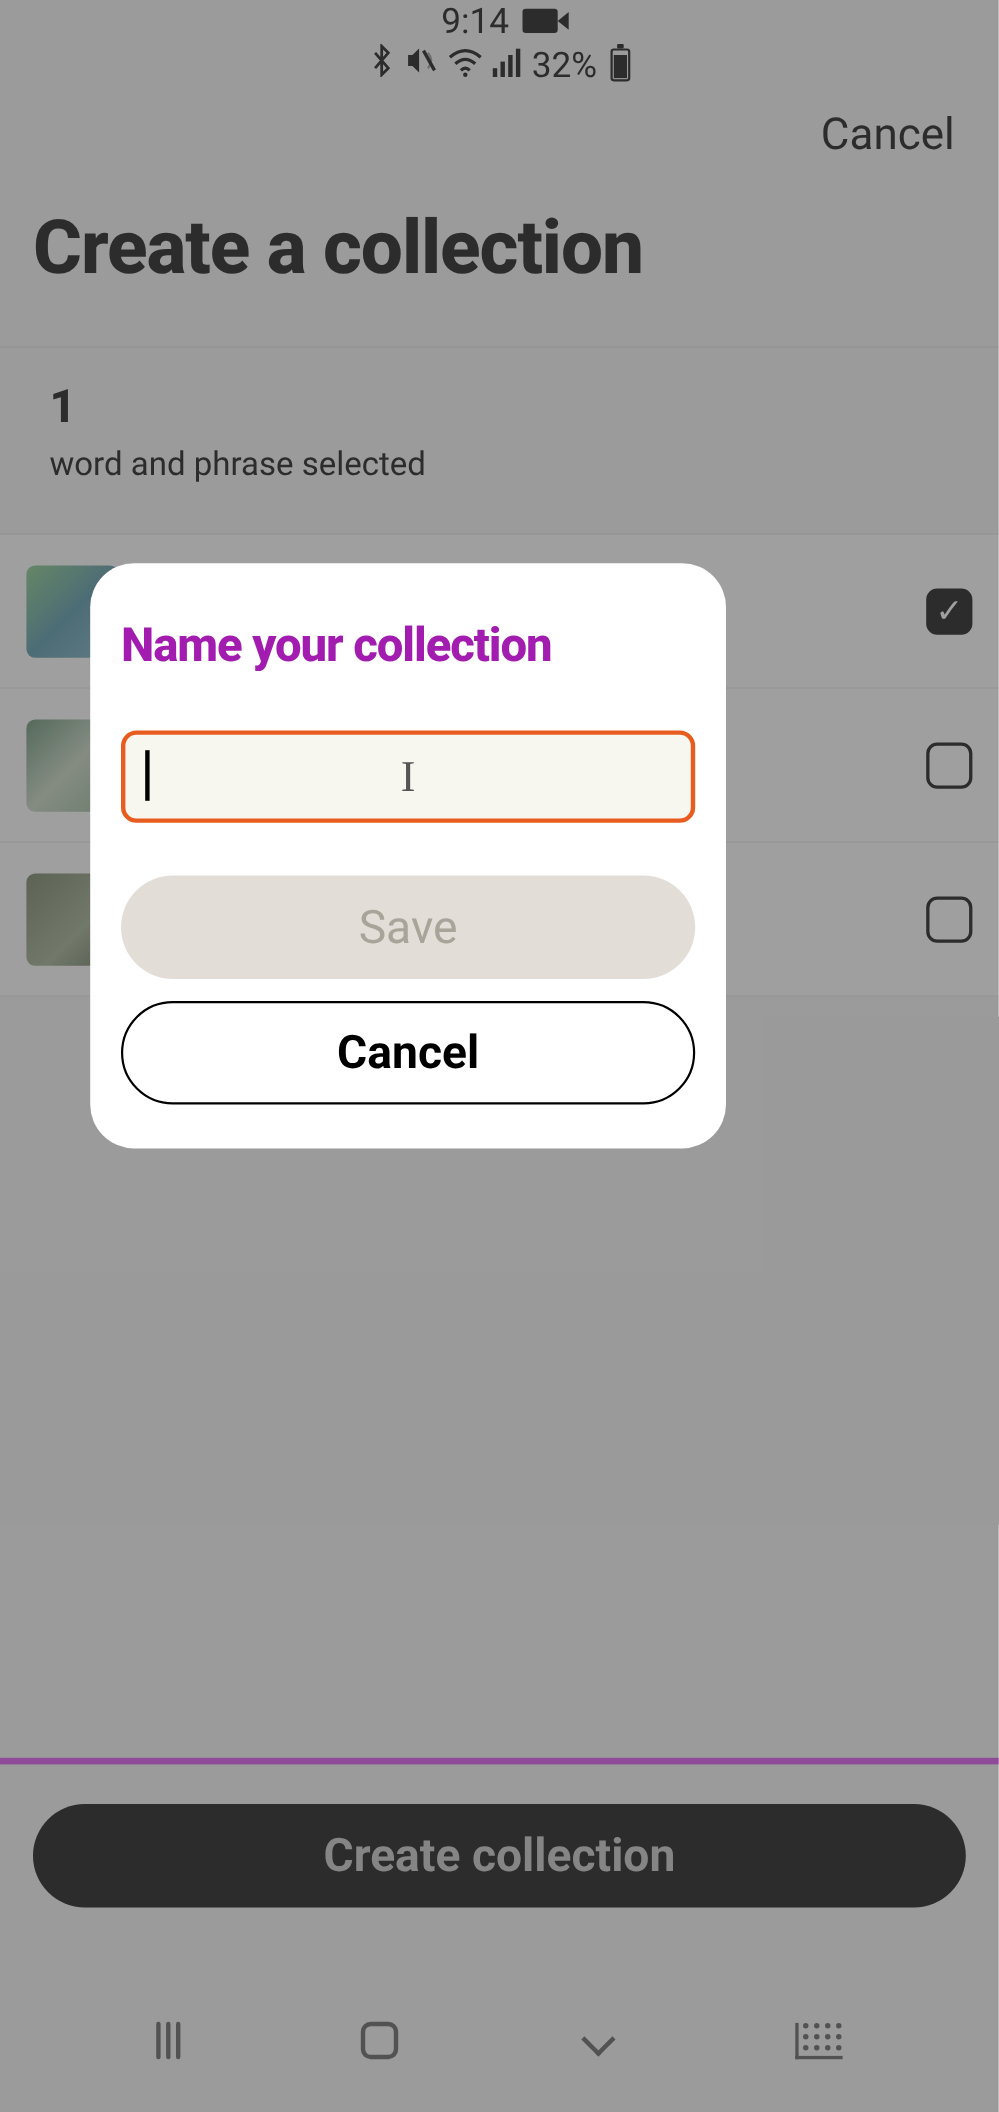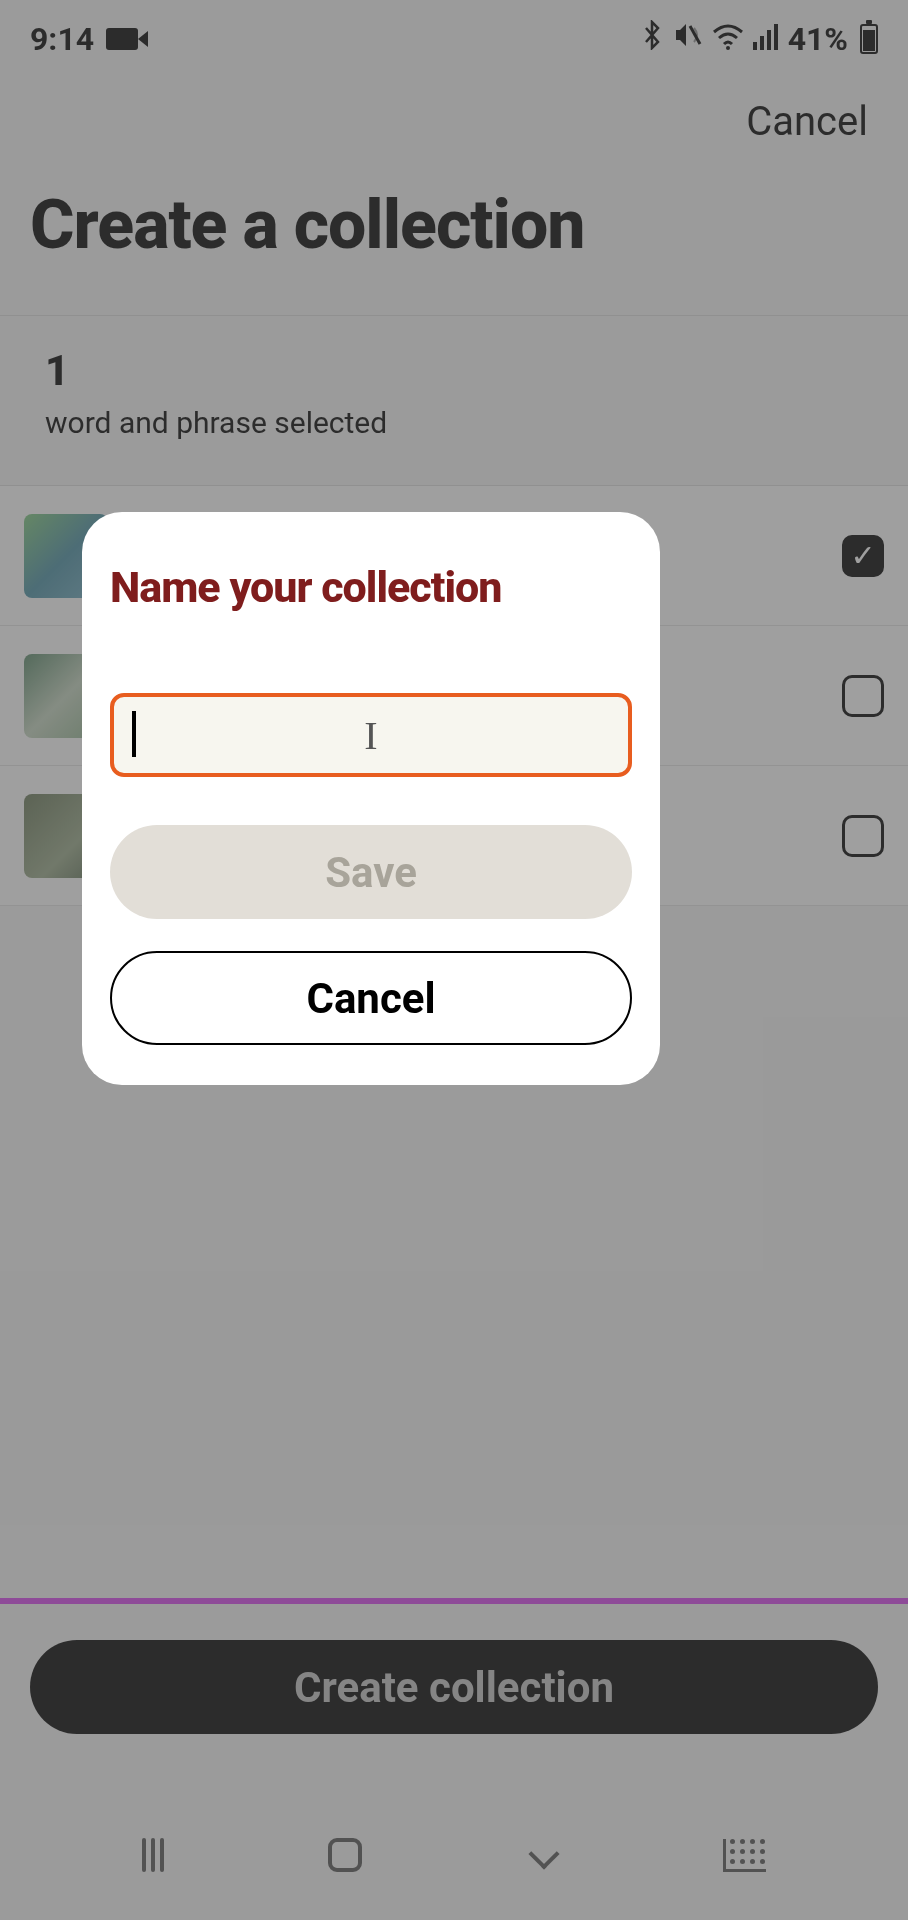--- a/index.html
+++ b/index.html
@@ -18,22 +18,23 @@
     }
     
     
     .status-bar {
       height: 78px;
       display: flex;
       justify-content: space-between;
       align-items: center;
       padding: 0 30px;
       font-size: 32px;
-      font-weight: 700;
-      color: #000;
+      font-weight: 400;
+      color: #000;
+      flex-direction: column;
     }
     
     .status-left {
       display: flex;
       align-items: center;
       gap: 12px;
     }
     
     .status-right {
       display: flex;
@@ -286,22 +287,22 @@
       width: 578px;
       background: #fff;
       border-radius: 40px;
       z-index: 20;
       padding: 50px 28px 40px;
     }
     
     .modal-title {
       font-size: 43px;
       font-weight: 800;
-      color: #7f1d1d;
-      margin-bottom: 81px;
+      color: #a21caf;
+      margin-bottom: 52px;
       letter-spacing: -1px;
     }
     
     .modal-input {
       width: 100%;
       height: 84px;
       border: 4px solid #e85d1f;
       border-radius: 14px;
       background: #f7f6ef;
       font-size: 40px;
@@ -343,22 +344,22 @@
     }
     
     .modal-save {
       width: 100%;
       height: 94px;
       background: #e2ded7;
       color: #a8a49a;
       border: none;
       border-radius: 50px;
       font-size: 42px;
-      font-weight: 700;
-      margin-bottom: 32px;
+      font-weight: 400;
+      margin-bottom: 20px;
     }
     
     .modal-cancel {
       width: 100%;
       height: 94px;
       background: #fff;
       color: #000;
       border: 2px solid #000;
       border-radius: 50px;
       font-size: 42px;
@@ -395,21 +396,21 @@
         </svg>
     </span>
     <span>
       <svg width="28" height="26" viewBox="0 0 28 26">
           <rect x="1" y="18" width="4" height="8" fill="#000"></rect>
           <rect x="8" y="12" width="4" height="14" fill="#000"></rect>
           <rect x="15" y="6" width="4" height="20" fill="#000"></rect>
           <rect x="22" y="0" width="4" height="26" fill="#000"></rect>
         </svg>
     </span>
-    <span>41%</span>
+    <span>32%</span>
     <span class="battery-icon"></span>
   </div>
 </div>
 
 <div class="header">
   <span class="cancel-link">Cancel</span>
 </div>
 
 <h1 class="page-title">Create a collection</h1>
 

